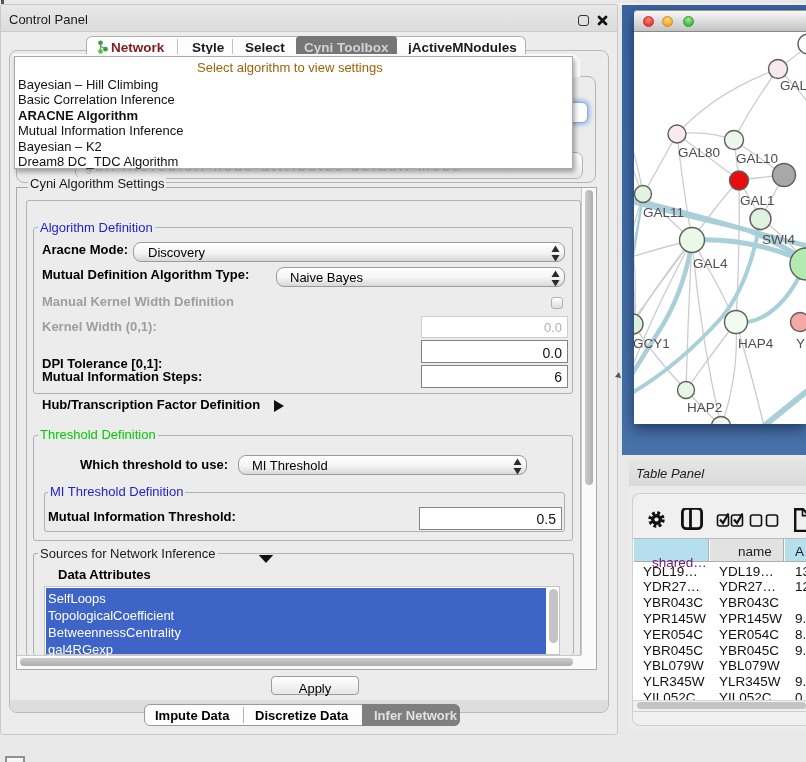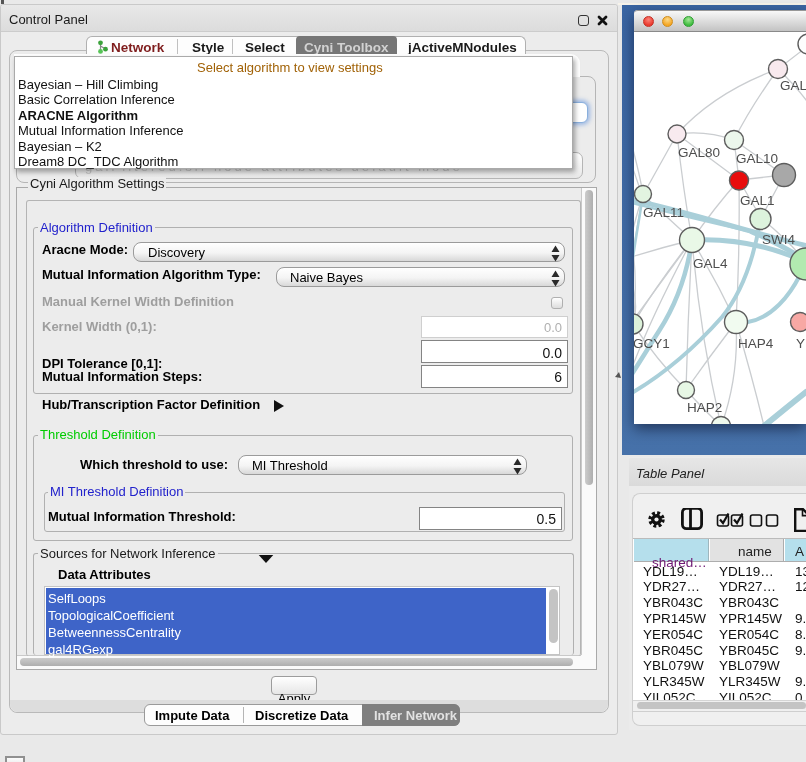--- a/index.html
+++ b/index.html
@@ -77,21 +77,21 @@
 <div class="grp" style="left:33px; top:227px; width:540px; height:167px;"></div>
 <div class="grpt" style="left:38px; top:221px; color:#2222cc;">Algorithm Definition</div>
 
 <div class="abs b" style="left:42px; top:242px; font-size:13px;">Aracne Mode:</div>
 <div class="combo" style="left:133px; top:241.5px; width:432px; height:20px;">
     <span style="position:absolute; left:14px; top:2px;">Discovery</span>
     <svg class="ar" width="9" height="17" viewBox="0 0 9 17">
       <path d="M4.5 0.5 L8.5 7 L0.5 7 Z M4.5 16.5 L0.5 10 L8.5 10 Z" fill="#2a2a2a"></path>
     </svg>
   </div>
-<div class="abs b" style="left:42px; top:267px; font-size:13px;">Mutual Information Algorithm Type:</div>
+<div class="abs b" style="left:42px; top:267px; font-size:13px;">Mutual Definition Algorithm Type:</div>
 <div class="combo" style="left:276px; top:266.5px; width:289px; height:20px;">
     <span style="position:absolute; left:13px; top:2px;">Naive Bayes</span>
     <svg class="ar" width="9" height="17" viewBox="0 0 9 17">
       <path d="M4.5 0.5 L8.5 7 L0.5 7 Z M4.5 16.5 L0.5 10 L8.5 10 Z" fill="#2a2a2a"></path>
     </svg>
   </div>
 <div class="abs b gray" style="left:42px; top:294px; font-size:13px;">Manual Kernel Width Definition</div>
 <div class="abs" style="left:551px; top:297px; width:12px; height:12px; border:1px solid #b0b0b0; border-radius:3px; background:linear-gradient(#fff,#ddd);"></div>
 <div class="abs b gray" style="left:42px; top:319px; font-size:13px;">Kernel Width (0,1):</div>
 <div class="field" style="left:421px; top:316px; width:147px; height:22px; border:1px solid #cfcfcf; color:#b0b0b0; padding:3px 5px 0 0;">0.0</div>
@@ -127,21 +127,21 @@
   </svg>
 <div class="abs b" style="left:42px; top:567px; font-size:13px;margin-left:16px;">Data Attributes</div>
 
 <div class="abs" style="left:44px; top:586px; width:516px; height:69px; background:#fff; border:1px solid #c4c4c4;"></div>
 <div class="abs" style="left:46px; top:588px; width:500px; height:66px; background:#3e64c8;"></div>
 <div class="abs" style="left:48px; top:590px; font-size:13px; line-height:17px; color:#fff;">SelfLoops<br>TopologicalCoefficient<br>BetweennessCentrality<br>gal4RGexp</div>
 <div class="abs" style="left:549px; top:589px; width:9px; height:54px; background:#c4c4c4; border-radius:5px;"></div>
 
 <div class="abs" style="left:581px; top:655px; width:15px; height:14px; background:#fafafa;"></div>
 
-<div class="abs" style="left:271px; top:676px; width:46px; height:19px; background:linear-gradient(#fff,#e6e6e6); border:1px solid #9c9c9c; border-radius:4px; text-align:center; font-size:13px; padding-top:14px;">Apply</div>
+<div class="abs" style="left:271px; top:676px; width:88px; height:19px; background:linear-gradient(#fff,#e6e6e6); border:1px solid #9c9c9c; border-radius:4px; text-align:center; font-size:13px; padding-top:4px;">Apply</div>
 
 <div class="abs" style="left:10px; top:700px; width:598px; height:12px; background:#dddddd; border-radius:0 0 8px 8px;"></div>
 <div class="abs" style="left:144px; top:704px; width:316px; height:22px; background:#fdfdfd; border:1px solid #9a9a9a; border-radius:6px;"></div>
 <div class="abs" style="left:362px; top:704px; width:98px; height:22px; background:#7f7f7f; border-radius:0 6px 6px 0;"></div>
 <div class="abs b" style="left:155px; top:708px; font-size:13px;">Impute Data</div>
 <div class="abs b" style="left:255px; top:708px; font-size:13px;">Discretize Data</div>
 <div class="abs b" style="left:374px; top:708px; font-size:13px; color:#e2e2e2;">Infer Network</div>
 <div class="abs" style="left:243px; top:707px; width:1px; height:16px; background:#b5b5b5;"></div>
 
 <div class="abs" style="left:5px; top:756px; width:20px; height:14px; border:2px solid #909090; background:linear-gradient(#fcfcfc,#e3e3e3);"></div>

